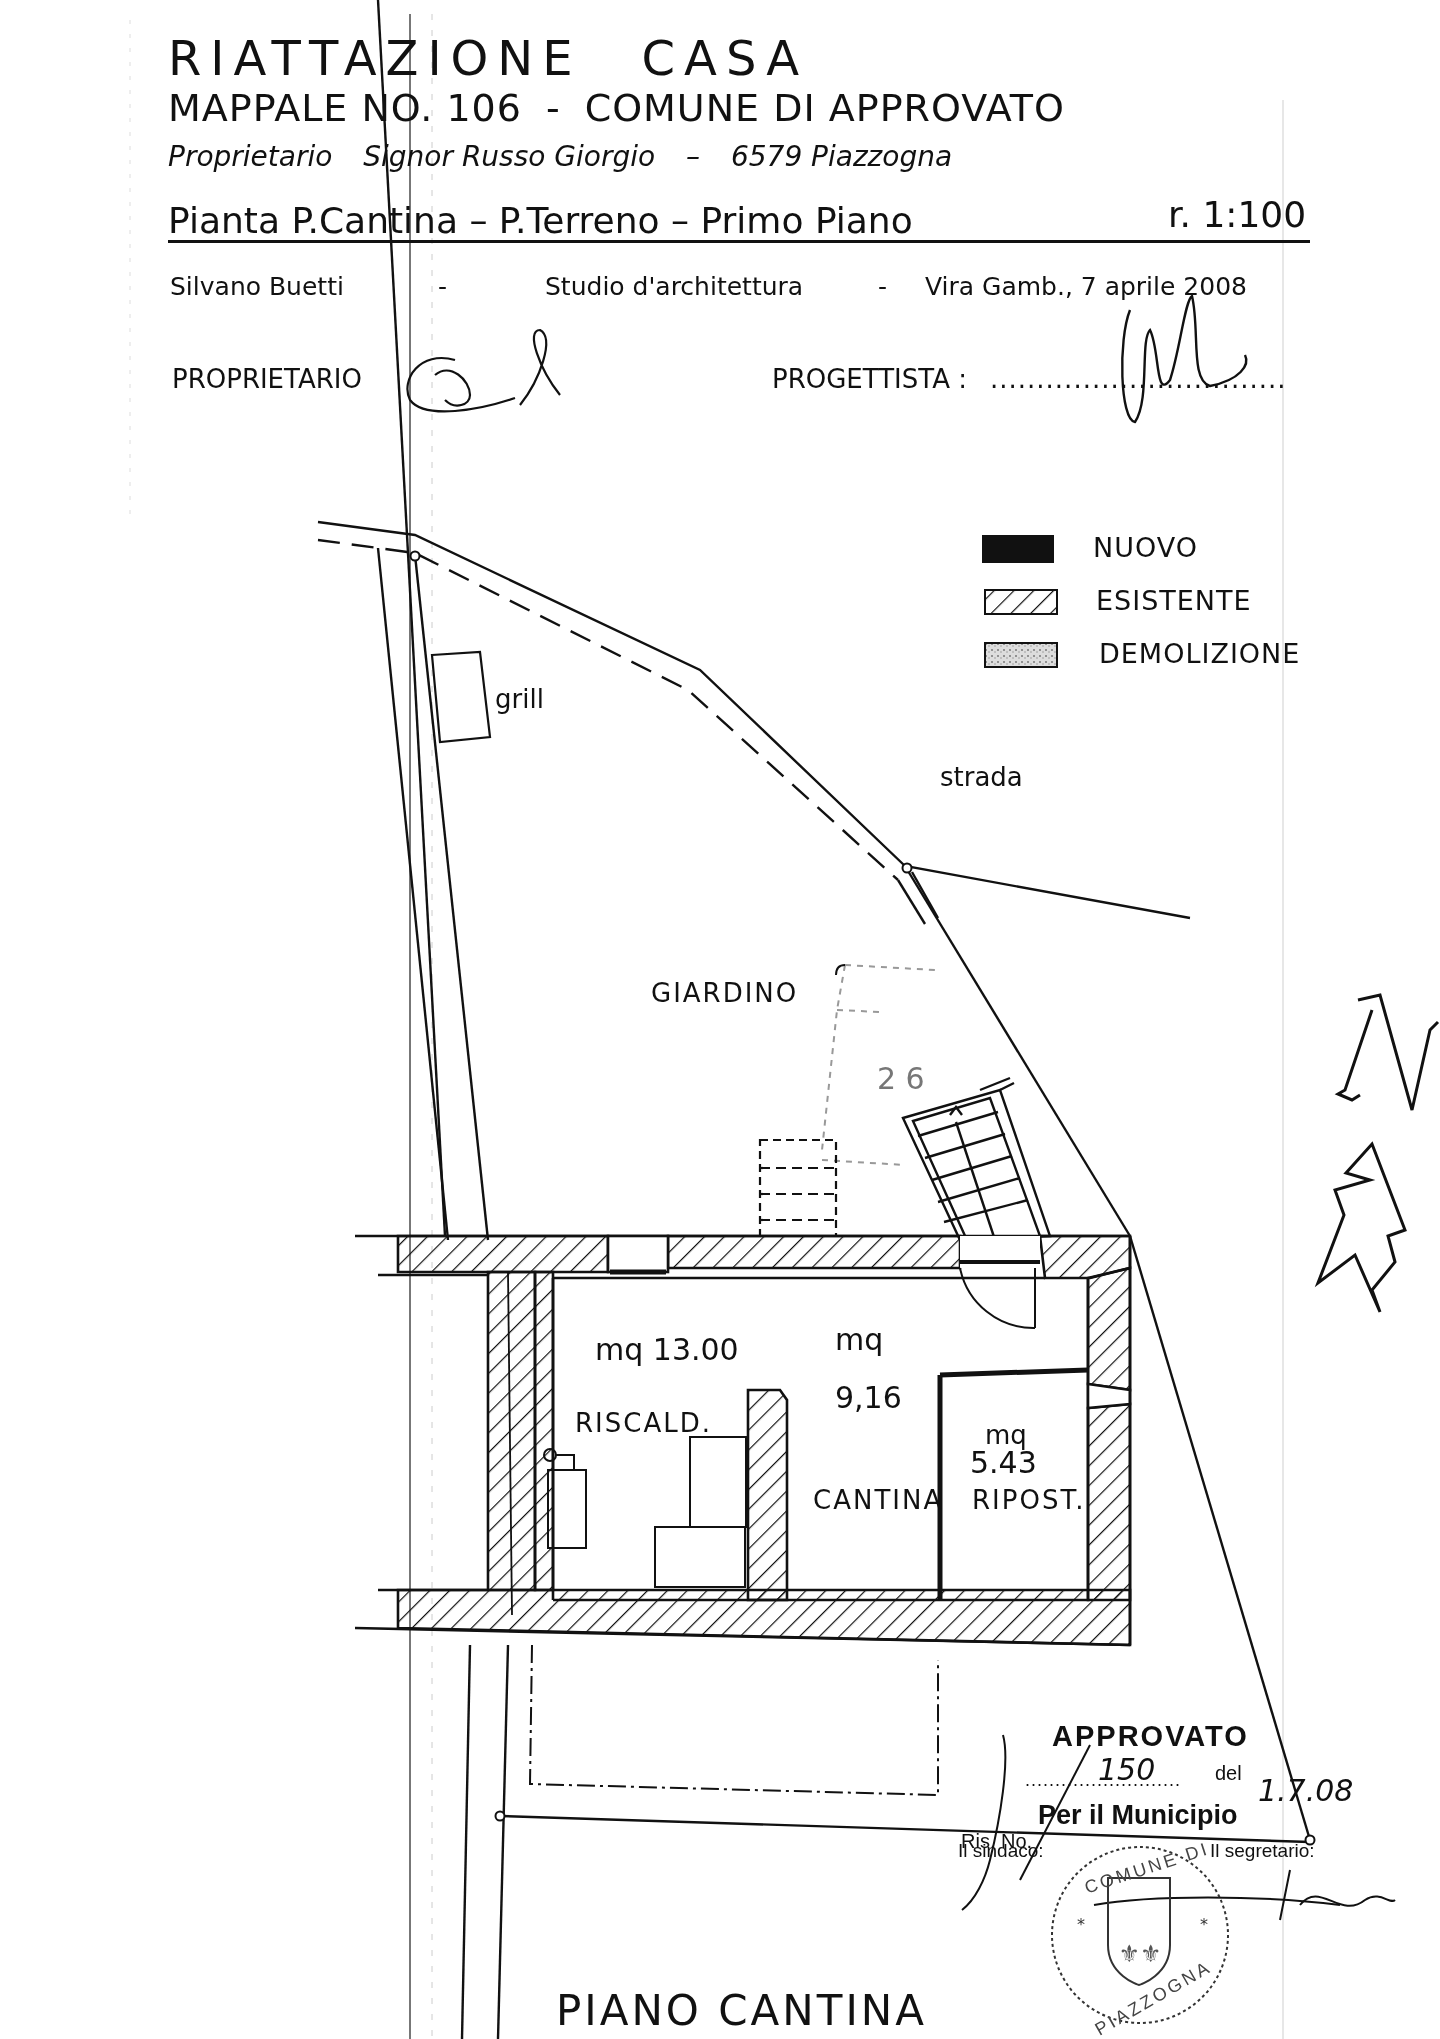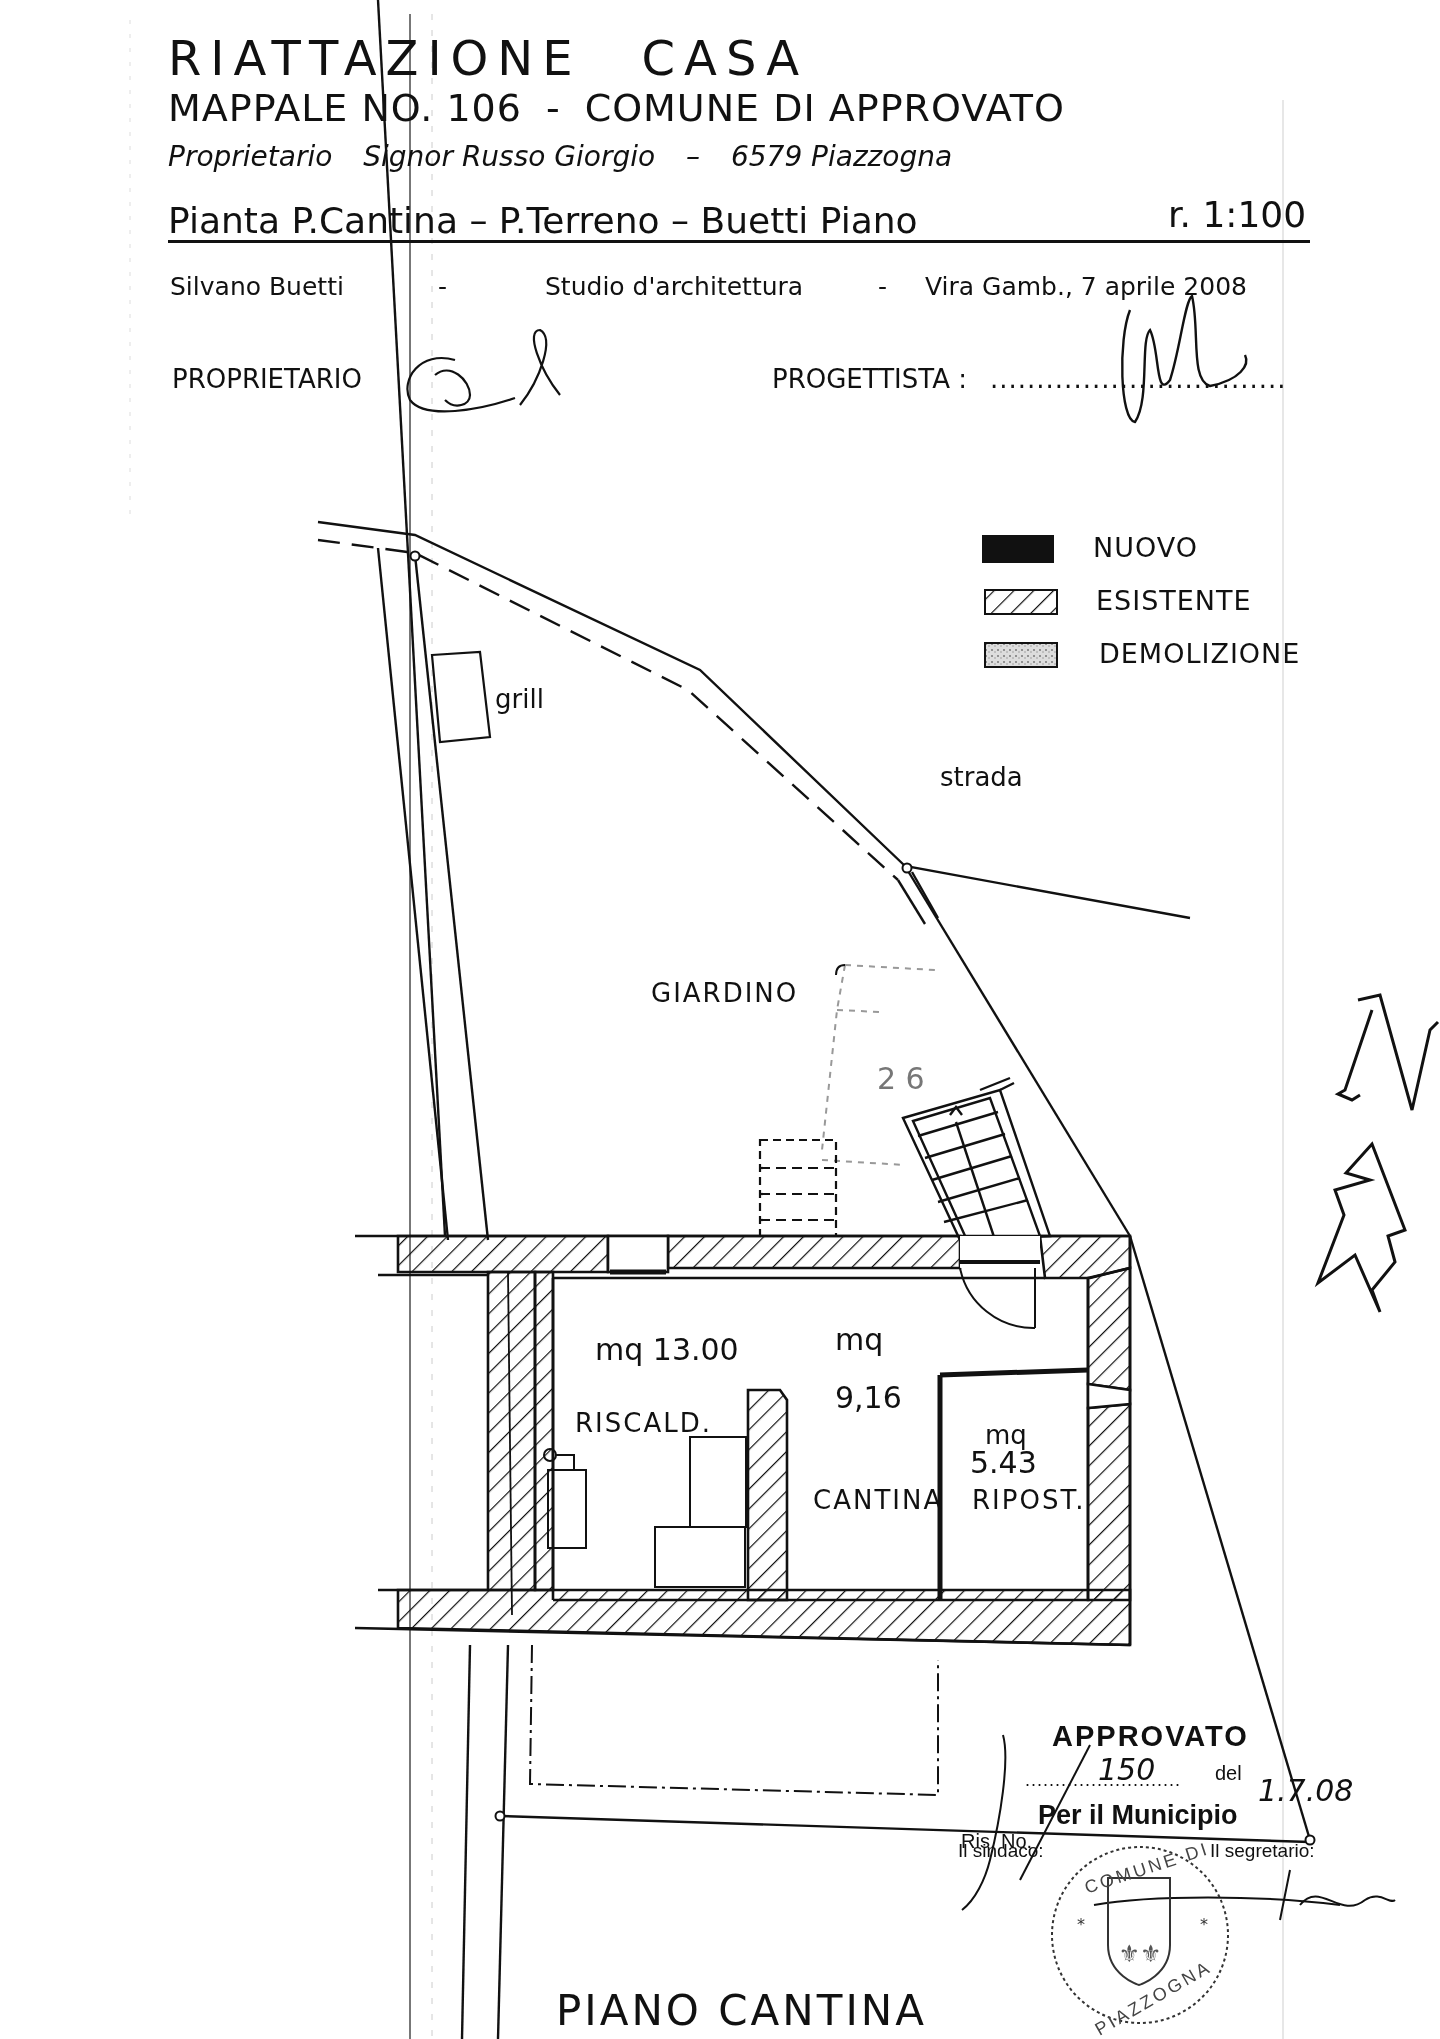--- a/index.html
+++ b/index.html
@@ -199,21 +199,21 @@
 </div>
 <div class="abs title-sub">
   <span>MAPPALE NO. 106</span><span class="sep">-</span><span>COMUNE DI APPROVATO</span>
 </div>
 <div class="abs owner-line">
   <span>Proprietario</span>
   <span>Signor Russo Giorgio</span>
   <span>–</span>
   <span>6579 Piazzogna</span>
 </div>
-<div class="abs plan-title">Pianta P.Cantina – P.Terreno – Buetti Piano</div>
+<div class="abs plan-title">Pianta P.Cantina – P.Terreno – Primo Piano</div>
 <div class="abs scale">r. 1:100</div>
 <div class="abs underline"></div>
 
 <div class="abs studio-line" style="left:170px;">Silvano Buetti</div>
 <div class="abs studio-line" style="left:438px;">-</div>
 <div class="abs studio-line" style="left:545px;">Studio d'architettura</div>
 <div class="abs studio-line" style="left:878px;">-</div>
 <div class="abs studio-line" style="left:925px;">Vira Gamb., 7 aprile 2008</div>
 
 <div class="abs sig-row" style="left:172px;">PROPRIETARIO</div>

